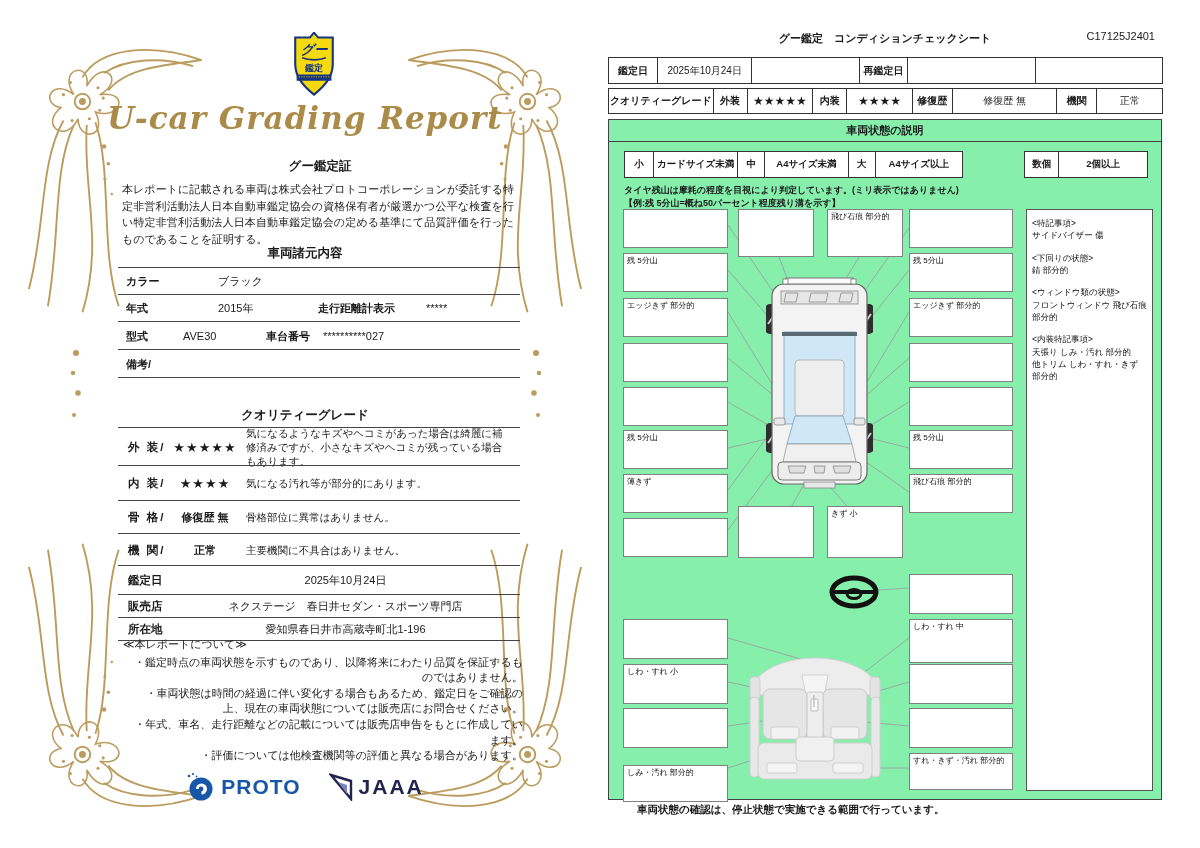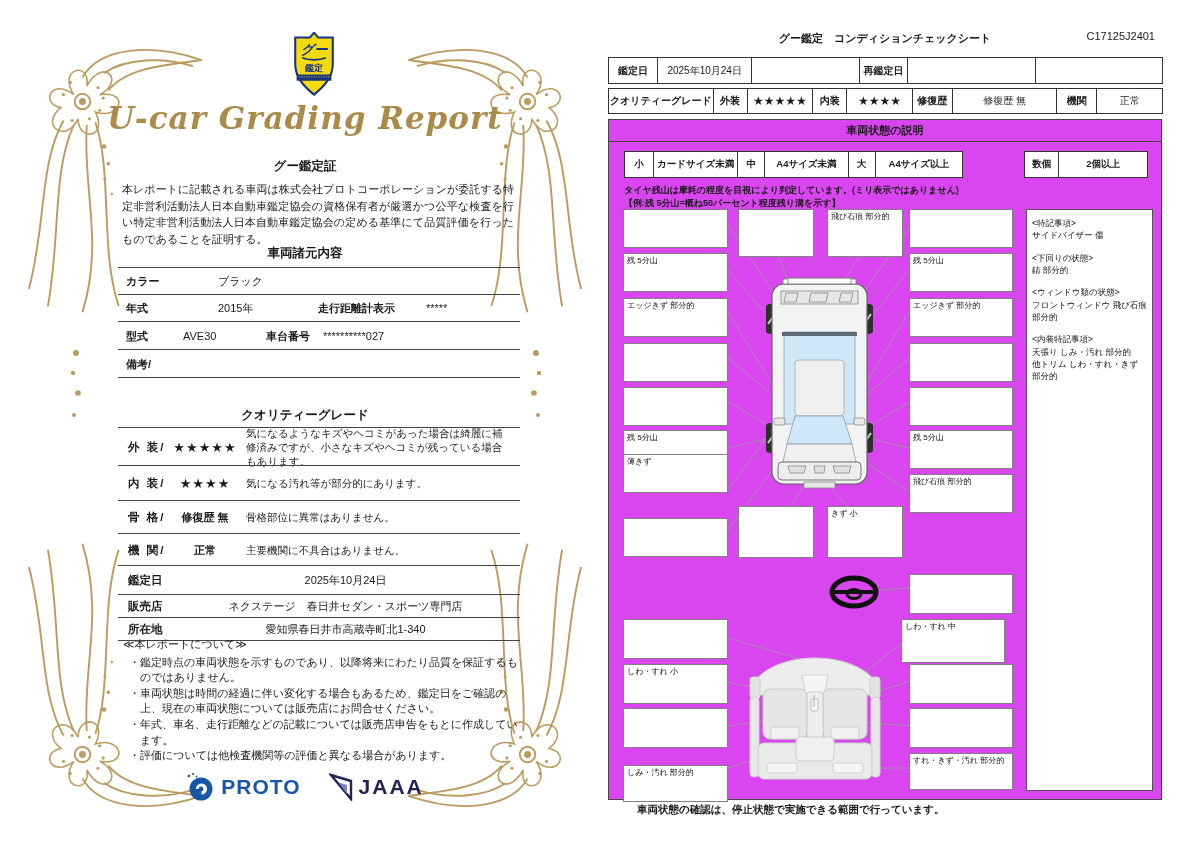--- a/index.html
+++ b/index.html
@@ -17,33 +17,33 @@
   .spec-row:last-child{border-bottom:1px solid #444;}
   .spec-row .lb{position:absolute;font-size:11px;font-weight:bold;top:50%;transform:translateY(-50%);}
   .spec-row .vl{position:absolute;font-size:11px;top:50%;transform:translateY(-50%);}
   .g-label{position:absolute;left:10px;top:50%;transform:translateY(-50%);font-size:11.5px;font-weight:bold;letter-spacing:2px;}
   .g-value{position:absolute;left:52px;width:70px;text-align:center;top:50%;transform:translateY(-50%);font-size:11px;font-weight:bold;}
   .g-stars{font-size:13px;letter-spacing:1px;font-weight:normal;}
   .g-desc{position:absolute;left:128px;width:266px;top:50%;transform:translateY(-50%);font-size:10.5px;line-height:1.35;}
   .g-center{position:absolute;left:60px;width:335px;text-align:center;top:50%;transform:translateY(-50%);font-size:11px;}
   .about{font-size:11px;line-height:1.42;}
   .about li{list-style:none;text-indent:-11px;padding-left:11px;margin:0;}
-  .about ul{margin:2px 0 0 0;padding:0 0 0 6px;}
+  .about ul{margin:2px 0 0 0;padding:0 0 0 6px;text-align:right;}
   .logo-row{display:flex;justify-content:center;align-items:center;gap:28px;width:100%;}
   .proto-text{color:#1856a8;font-weight:bold;font-size:21px;letter-spacing:1px;}
   .jaaa-text{color:#23234f;font-weight:bold;font-size:21px;letter-spacing:2px;}
   
   .rp-title{font-size:11px;font-weight:bold;text-align:center;width:100%;}
   .rp-id{font-size:11px;}
   .tbl{display:flex;border:1px solid #333;box-sizing:border-box;background:#fff;}
   .tbl .c{border-right:1px solid #333;box-sizing:border-box;display:flex;align-items:center;justify-content:center;
           font-size:10px;white-space:nowrap;overflow:hidden;}
   .tbl .c:last-child{border-right:none;}
   .tbl .hd{font-weight:bold;}
-  .cond-box{border:1px solid #444;box-sizing:border-box;background:#d946ef;}
+  .cond-box{border:1px solid #444;box-sizing:border-box;background:#86efac;}
   .cond-head{border-bottom:1px solid #444;height:21px;display:flex;align-items:center;justify-content:center;
              font-size:11px;font-weight:bold;}
   .ann-box{position:absolute;border:1px solid #808080;background:#fff;font-size:8px;line-height:1.25;
            padding:2px 3px;box-sizing:border-box;color:#111;}
   .notes-panel{position:absolute;border:1px solid #555;box-sizing:border-box;padding:7px 5px;
                font-size:8.5px;line-height:1.45;color:#111;background:#fff;}
   .notes-panel .gap{height:10px;}
   .tire-note{font-size:9px;font-weight:bold;line-height:1.35;}
   .rp-footer{font-size:10.5px;font-weight:bold;margin-left:29px;}
   .legend .c{font-size:9.5px;font-weight:bold;}
@@ -121,21 +121,21 @@
     <svg class="abs" style="left:256px;top:32px;" width="56" height="64" viewBox="0 0 60 92" preserveAspectRatio="xMidYMid meet">
       <path d="M30 1 L36 8 H57 V46 C57 64 46 77 30 90 C14 77 3 64 3 46 V8 H24 Z" fill="#f6da10" stroke="#17357f" stroke-width="3"></path>
       <text x="30" y="32" text-anchor="middle" font-size="19" font-weight="bold" font-style="italic" fill="#17357f">グー</text>
       <path d="M13 37 C22 41 38 41 47 37" stroke="#17357f" stroke-width="2.5" fill="none"></path>
       <text x="30" y="56" text-anchor="middle" font-size="13" font-weight="bold" fill="#17357f">鑑定</text>
       <path d="M5 61 H55 V70 H5 Z" fill="#17357f"></path>
       <path d="M8 64.5 H52" stroke="#f6da10" stroke-width="1" stroke-dasharray="2 1.5"></path>
     </svg>
 
     <div class="abs cert-title" style="top:100px;left:0;">U-car Grading Report</div>
-    <div class="abs cert-sub" style="top:158px;left:0;">グー鑑定証</div>
+    <div class="abs cert-sub" style="top:158px;left:15px;">グー鑑定証</div>
     <div class="abs intro" style="left:92px;top:181px;width:392px;">本レポートに記載される車両は株式会社プロトコーポレーションが委託する特定非営利活動法人日本自動車鑑定協会の資格保有者が厳選かつ公平な検査を行い特定非営利活動法人日本自動車鑑定協会の定める基準にて品質評価を行ったものであることを証明する。</div>
 
     <div class="abs sec-title" style="top:245px;left:0;">車両諸元内容</div>
 
     <div class="abs" style="left:88px;top:267px;width:402px;">
       <div class="spec-row" style="height:26px;">
         <span class="lb" style="left:8px;">カラー</span>
         <span class="vl" style="left:100px;">ブラック</span>
       </div>
       <div class="spec-row" style="height:26px;">
@@ -181,21 +181,21 @@
       <div class="spec-row" style="height:28px;">
         <span class="g-label" style="letter-spacing:0;">鑑定日</span>
         <span class="g-center">2025年10月24日</span>
       </div>
       <div class="spec-row" style="height:22px;">
         <span class="g-label" style="letter-spacing:0;">販売店</span>
         <span class="g-center">ネクステージ　春日井セダン・スポーツ専門店</span>
       </div>
       <div class="spec-row" style="height:22px;">
         <span class="g-label" style="letter-spacing:0;">所在地</span>
-        <span class="g-center">愛知県春日井市高蔵寺町北1-340</span>
+        <span class="g-center">愛知県春日井市高蔵寺町北1-196</span>
       </div>
     </div>
 
     <div class="abs about" style="left:93px;top:637px;width:400px;">
       <div style="font-weight:normal;">≪本レポートについて≫</div>
       <ul>
         <li>・鑑定時点の車両状態を示すものであり、以降将来にわたり品質を保証するものではありません。</li>
         <li>・車両状態は時間の経過に伴い変化する場合もあるため、鑑定日をご確認の上、現在の車両状態については販売店にお問合せください。</li>
         <li>・年式、車名、走行距離などの記載については販売店申告をもとに作成しています。</li>
         <li>・評価については他検査機関等の評価と異なる場合があります。</li>
@@ -364,21 +364,21 @@
         <rect x="23" y="126" width="30" height="10" rx="2" fill="#f4f4f4" stroke="#cfcfcf"></rect>
         <rect x="89" y="126" width="30" height="10" rx="2" fill="#f4f4f4" stroke="#cfcfcf"></rect>
       </svg>
 
       <div class="ann-box" style="left:14px;top:89px;width:105px;height:39px;"></div>
       <div class="ann-box" style="left:14px;top:133px;width:105px;height:39px;">残 5分山</div>
       <div class="ann-box" style="left:14px;top:178px;width:105px;height:39px;">エッジきず 部分的</div>
       <div class="ann-box" style="left:14px;top:223px;width:105px;height:39px;"></div>
       <div class="ann-box" style="left:14px;top:267px;width:105px;height:39px;"></div>
       <div class="ann-box" style="left:14px;top:310px;width:105px;height:39px;">残 5分山</div>
-      <div class="ann-box" style="left:14px;top:334px;width:105px;height:39px;">薄きず</div>
+      <div class="ann-box" style="left:14px;top:354px;width:105px;height:39px;">薄きず</div>
       <div class="ann-box" style="left:14px;top:398px;width:105px;height:39px;"></div>
 
       <div class="ann-box" style="left:129px;top:89px;width:76px;height:48px;"></div>
       <div class="ann-box" style="left:218px;top:89px;width:76px;height:48px;">飛び石痕 部分的</div>
 
       <div class="ann-box" style="left:129px;top:386px;width:76px;height:52px;"></div>
       <div class="ann-box" style="left:218px;top:386px;width:76px;height:52px;">きず 小</div>
 
       <div class="ann-box" style="left:300px;top:89px;width:104px;height:39px;"></div>
       <div class="ann-box" style="left:300px;top:133px;width:104px;height:39px;">残 5分山</div>
@@ -386,21 +386,21 @@
       <div class="ann-box" style="left:300px;top:223px;width:104px;height:39px;"></div>
       <div class="ann-box" style="left:300px;top:267px;width:104px;height:39px;"></div>
       <div class="ann-box" style="left:300px;top:310px;width:104px;height:39px;">残 5分山</div>
       <div class="ann-box" style="left:300px;top:354px;width:104px;height:39px;">飛び石痕 部分的</div>
 
       <div class="ann-box" style="left:14px;top:499px;width:105px;height:40px;"></div>
       <div class="ann-box" style="left:14px;top:544px;width:105px;height:40px;">しわ・すれ 小</div>
       <div class="ann-box" style="left:14px;top:588px;width:105px;height:40px;"></div>
       <div class="ann-box" style="left:14px;top:633px;width:105px;height:37px;margin-top:12px;">しみ・汚れ 部分的</div>
       <div class="ann-box" style="left:300px;top:454px;width:104px;height:40px;"></div>
-      <div class="ann-box" style="left:292px;top:499px;width:104px;height:44px;">しわ・すれ 中</div>
+      <div class="ann-box" style="left:300px;top:499px;width:104px;height:44px;">しわ・すれ 中</div>
       <div class="ann-box" style="left:300px;top:544px;width:104px;height:40px;"></div>
       <div class="ann-box" style="left:300px;top:588px;width:104px;height:40px;"></div>
       <div class="ann-box" style="left:300px;top:633px;width:104px;height:37px;">すれ・きず・汚れ 部分的</div>
 
       <div class="notes-panel" style="left:417px;top:89px;width:127px;height:582px;">
         <div>&lt;特記事項&gt;</div>
         <div>サイドバイザー 傷</div>
         <div class="gap"></div>
         <div>&lt;下回りの状態&gt;</div>
         <div>錆 部分的</div>

